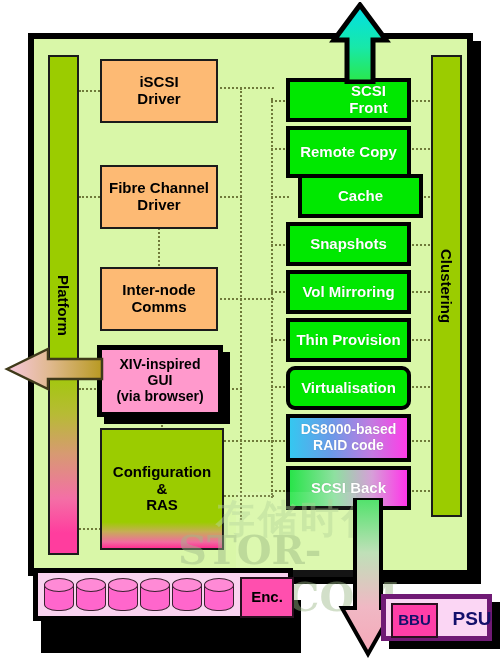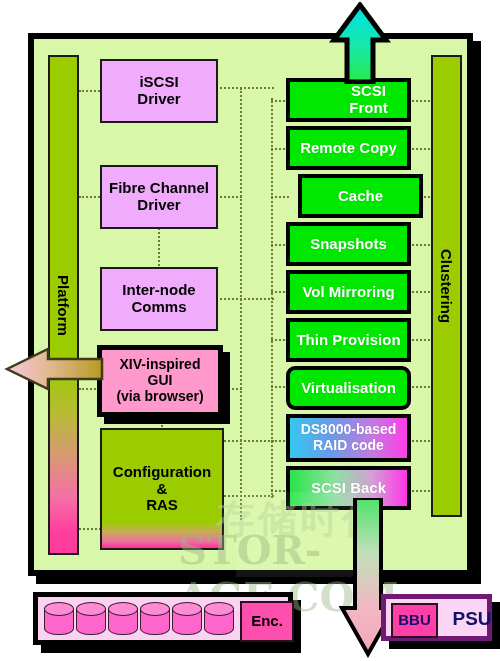--- a/index.html
+++ b/index.html
@@ -19,21 +19,21 @@
 
   
   .boxtxt{
     display:flex;align-items:center;justify-content:center;
     text-align:center;line-height:1.12;font-weight:bold;
     width:100%;height:100%;
   }
 
   
   .leftbox{
-    border:2px solid #1b1b1b;background:#f0abfc;
+    border:2px solid #1b1b1b;background:#fdba74;
     color:#000000;font-size:15px;
   }
 
   
   .rightbox{
     border:4px solid #000000;background:#00e800;
     color:#ffffff;font-size:15px;
     text-shadow:0 0 1px rgba(0,0,0,.25);
   }
   .rightbox.ds8000{
@@ -78,21 +78,21 @@
 
   
   .dot-h{border-top:2px dotted #6f7a3a;height:0;}
   .dot-v{border-left:2px dotted #6f7a3a;width:0;}
 
   
   .arrow-svg{position:absolute;}
 
   
   #disk-enclosure-panel{
-    left:33px;top:592px;width:260px;height:53px;
+    left:33px;top:568px;width:260px;height:53px;
     border:5px solid #000000;background:#f9d3ef;
   }
   #power-panel{
     left:381px;top:594px;width:111px;height:47px;
     border:5px solid #701a75;background:#fbd6f4;text-decoration:underline;
   }
   .disk{
     position:absolute;width:28px;height:33px;
   }
   .disk .body{
@@ -236,21 +236,21 @@
       <div>Configuration</div>
       <div>&amp;</div>
       <div>RAS</div>
     </div>
   </div>
 </div>
 
 <div class="abs rightbox" style="left:286px;top:78px;width:125px;height:44px;padding-left:40px;">
   <div class="boxtxt">SCSI Front</div>
 </div>
-<div class="abs rightbox" style="left:286px;top:126px;width:125px;height:44px;">
+<div class="abs rightbox" style="left:286px;top:126px;width:125px;height:52px;">
   <div class="boxtxt">Remote Copy</div>
 </div>
 <div class="abs rightbox" style="left:286px;top:174px;width:125px;height:44px;margin-left:12px;">
   <div class="boxtxt">Cache</div>
 </div>
 <div class="abs rightbox" style="left:286px;top:222px;width:125px;height:44px;">
   <div class="boxtxt">Snapshots</div>
 </div>
 <div class="abs rightbox" style="left:286px;top:270px;width:125px;height:44px;">
   <div class="boxtxt">Vol Mirroring</div>

